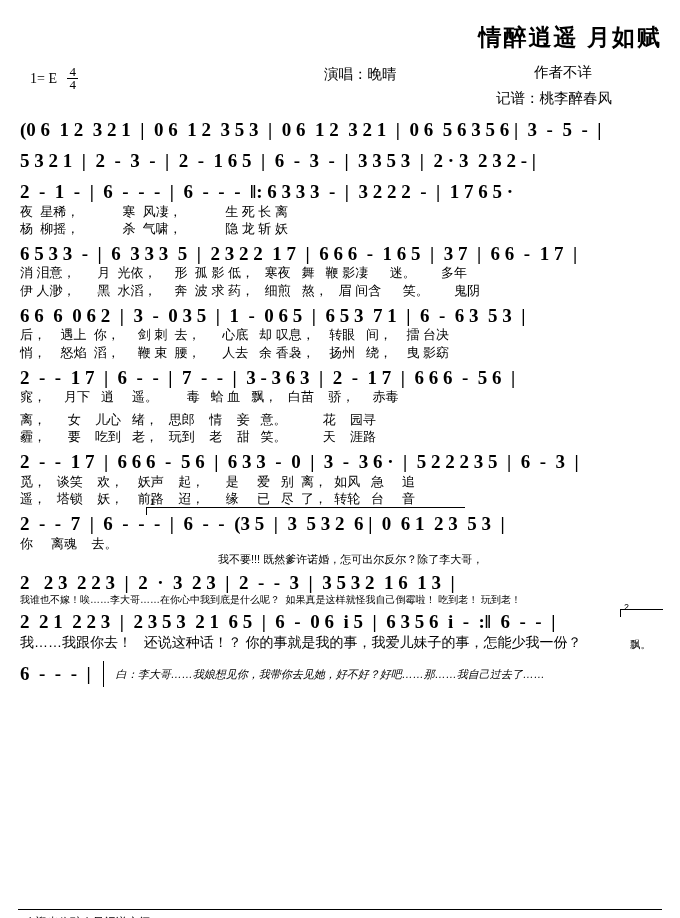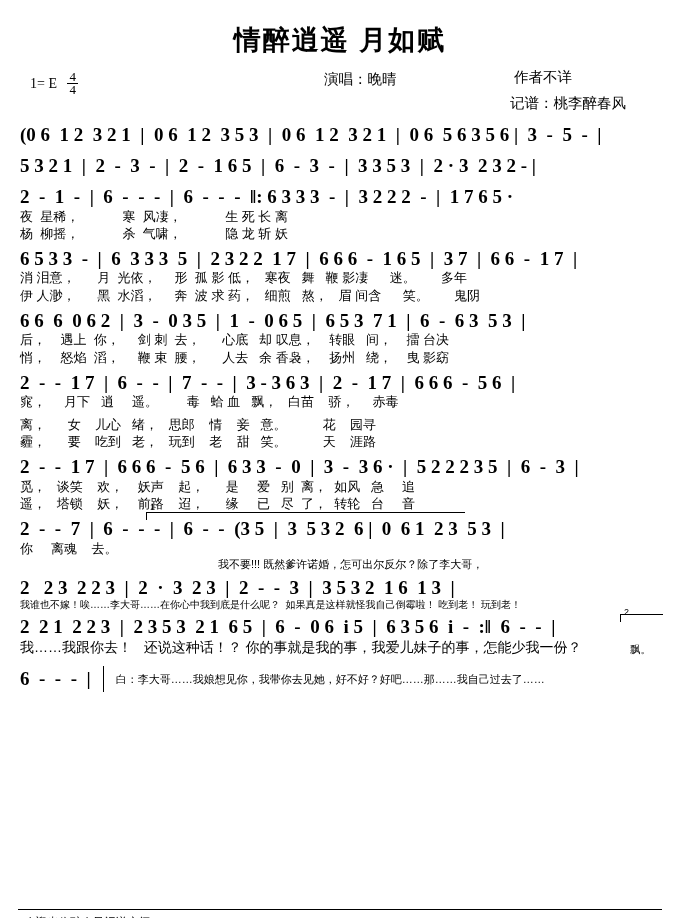--- a/index.html
+++ b/index.html
@@ -16,24 +16,24 @@
     overflow: hidden;
   }
   .sheet {
     width: 680px;
     height: 918px;
     position: relative;
     box-sizing: border-box;
     padding: 0 18px;
   }
   .title {
-    text-align: center;
+    text-align: right;
     font-family: "Liberation Sans", sans-serif;
     font-weight: bold;
-    font-size: 27px;
+    font-size: 23px;
     letter-spacing: 2px;
     margin-top: 22px;
     margin-bottom: 4px;
   }
   .credits {
     position: relative;
     height: 62px;
     font-size: 14.5px;
     font-family: "Liberation Sans", sans-serif;
   }
@@ -63,26 +63,26 @@
     display: block;
     padding: 0 2px;
   }
   .singer {
     position: absolute;
     left: 306px;
     top: 8px;
   }
   .composer {
     position: absolute;
-    left: 496px;
+    left: 516px;
     top: 6px;
   }
   .notator {
     position: absolute;
-    left: 492px;
+    left: 478px;
     top: 32px;
   }
 
   .systems {
     position: relative;
   }
   .system {
     position: relative;
     margin-bottom: 2px;
   }
@@ -247,21 +247,21 @@
       <div class="spoken-row" style="font-size:14px;">我……我跟你去！   还说这种话！？ 你的事就是我的事，我爱儿妹子的事，怎能少我一份？</div>
       <div class="lyric-row small" style="padding-left:612px; margin-top:-14px;">飘。</div>
       <span class="ending-mark" style="left:606px; top:-9px;">2</span>
       <div class="bracket" style="left:602px; top:-2px; width:42px;"></div>
       <div class="gap-md"></div>
     </div>
 
     <div class="system final-line">
       <span class="notes-row" style="display:inline-block; vertical-align:middle;">6  -  -  -  |</span>
       <span class="vbar"></span>
-      <span class="spoken-row" style="display:inline-block; vertical-align:middle; padding-left:0;">白：李大哥……我娘想见你，我带你去见她，好不好？好吧……那……我自己过去了……</span>
+      <span class="spoken-row" style="display:inline-block; vertical-align:middle; padding-left:0;font-style:italic;">白：李大哥……我娘想见你，我带你去见她，好不好？好吧……那……我自己过去了……</span>
     </div>
 
   </div>
 
   <div class="hr"></div>
   <div class="footer">欢迎光临醉春风记谱空间：http://user.qzone.qq.com/563264185</div>
 
 </div>
 
 </body></html>

